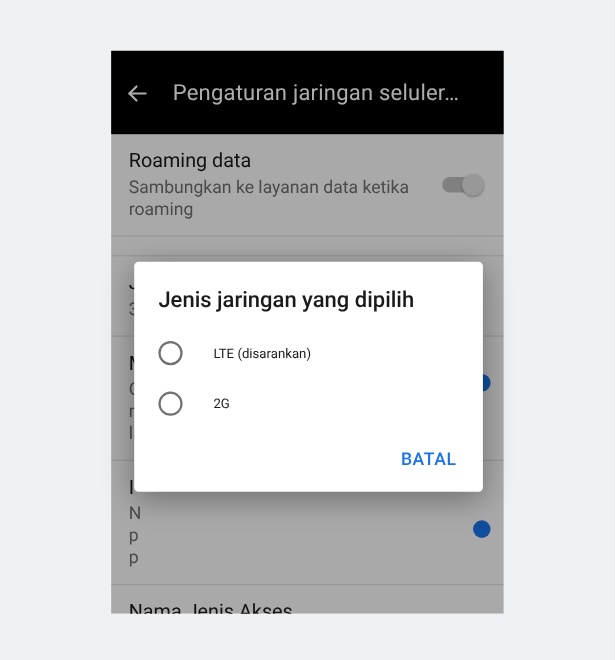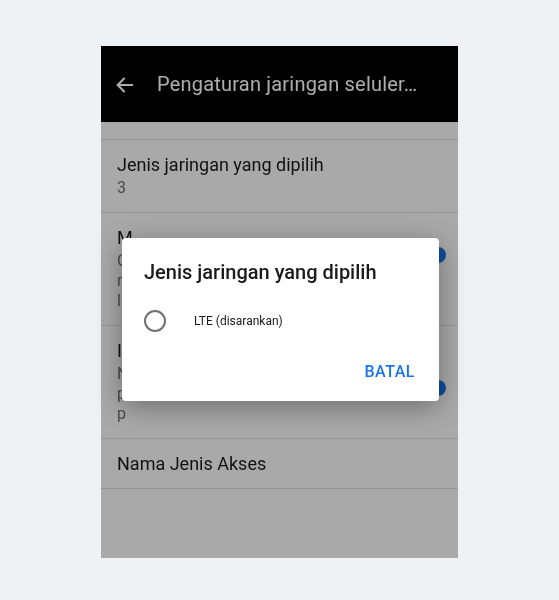--- a/index.html
+++ b/index.html
@@ -177,20 +177,27 @@
       <svg width="22" height="22" viewBox="0 0 24 24" fill="none" stroke="#ffffff" stroke-width="2.2" stroke-linecap="round" stroke-linejoin="round">
         <line x1="20" y1="12" x2="4" y2="12"></line>
         <polyline points="11 5 4 12 11 19"></polyline>
       </svg>
     </div>
     <div class="topbar-title">Pengaturan jaringan seluler…</div>
   </div>
 
   <div class="content">
 
+    <div class="row row-roaming">
+      <div class="txt">
+        <div class="row-title">Roaming data</div>
+        <div class="row-sub">Sambungkan ke layanan data ketika roaming</div>
+      </div>
+      <div class="switch"></div>
+    </div>
 
     <div class="spacer-row"></div>
 
     <div class="row">
       <div class="row-title">Jenis jaringan yang dipilih</div>
       <div class="row-sub">3</div>
     </div>
 
     <div class="row" style="position:relative">
       <div class="row-title">M</div>
@@ -221,17 +228,21 @@
   <div class="dim-overlay"></div>
 </div>
 
 <div class="dialog">
   <div class="dialog-title">Jenis jaringan yang dipilih</div>
 
   <div class="option">
     <div class="radio"></div>
     <div class="option-label">LTE (disarankan)</div>
   </div>
+  <div class="option">
+    <div class="radio"></div>
+    <div class="option-label">2G</div>
+  </div>
 
   <div class="dialog-actions">
     <div class="btn-flat">BATAL</div>
   </div>
 </div>
 
 </body></html>

